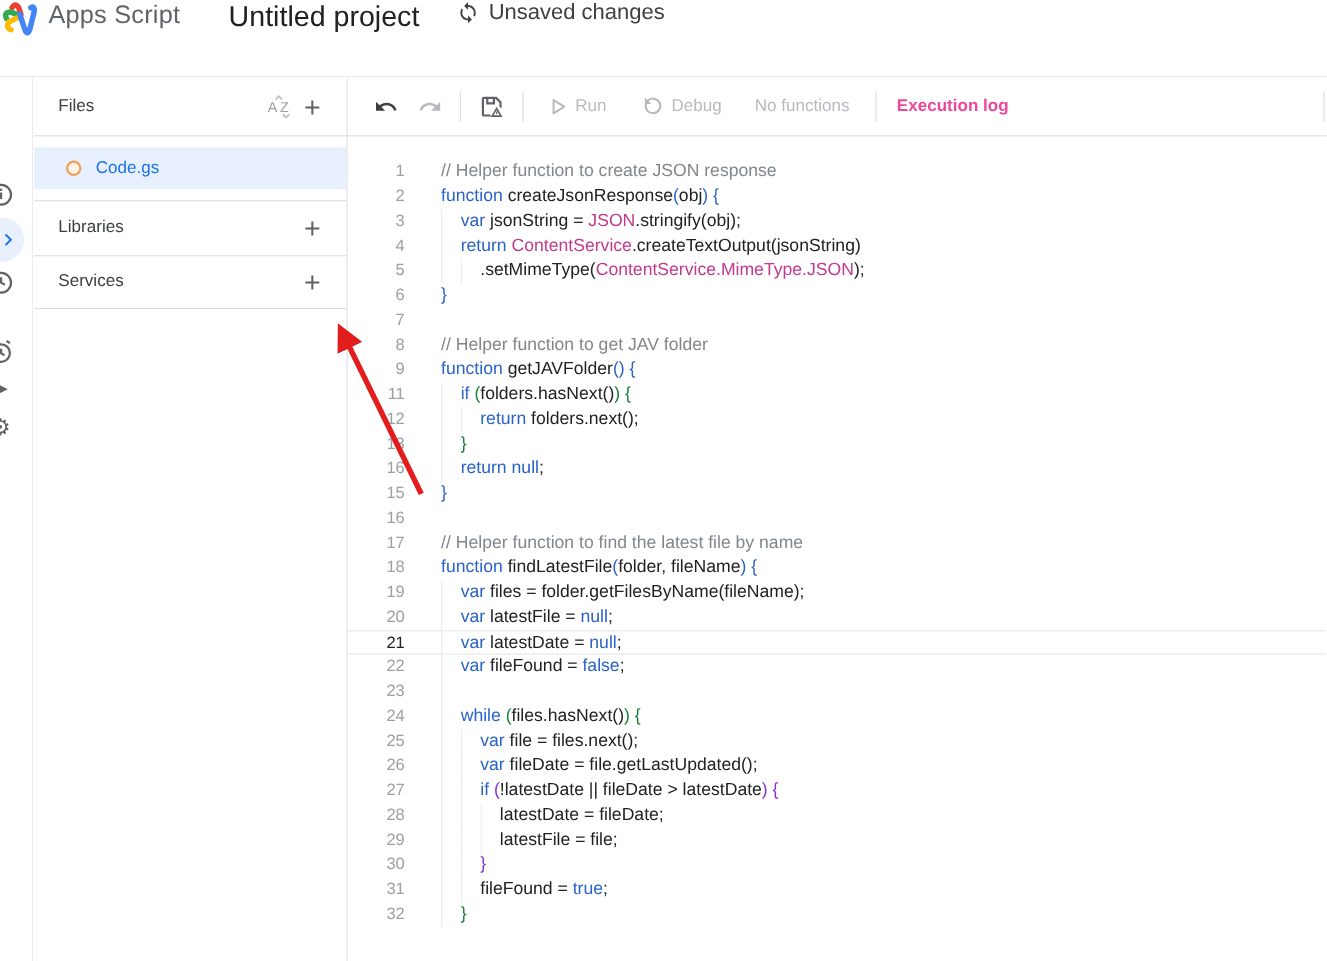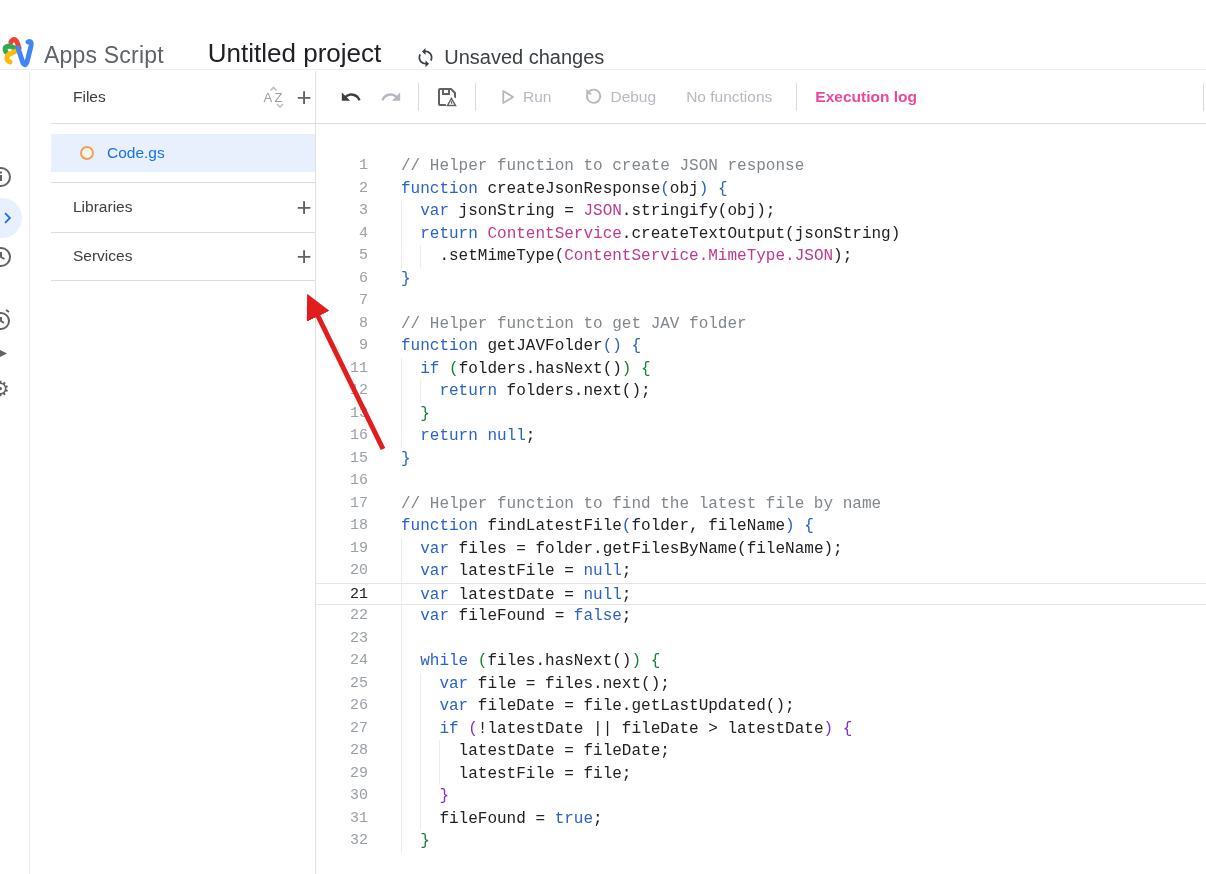--- a/index.html
+++ b/index.html
@@ -3,38 +3,38 @@
 <meta charset="utf-8">
 <style>
   * { box-sizing: border-box; margin: 0; padding: 0; }
   html,body { width:1206px; height:874px; overflow:hidden; background:#fff;
               font-family:"Liberation Sans", sans-serif; color:#202124; }
   body { position:relative; }
 
   
   .topbar { position:absolute; top:0; left:0; width:1206px; height:70px;
             background:#fff; border-bottom:1px solid #ececec;
-            display:flex; align-items:flex-end; padding-left:2px; }
+            display:flex; align-items:flex-start; padding-left:2px; }
   .logo { width:34px; height:34px; flex:0 0 auto; }
   .brand { font-size:23px; color:#5f6368; margin-left:8px; letter-spacing:.2px; }
   .proj-title { font-size:26px; color:#202124; margin-left:44px; }
   .status-group { display:flex; align-items:center; margin-left:34px; }
   .status-group svg { width:21px; height:21px; }
   .status-text { font-size:20px; color:#3c4043; margin-left:8px; }
 
   
   .rail { position:absolute; top:71px; left:0; width:30px; bottom:0;
           background:#fff; border-right:1px solid #ececec; overflow:hidden; }
   .rail-item { position:absolute; }
   .rail-pill { width:40px; height:40px; border-radius:50%; background:#e8f0fe;
                display:flex; align-items:center; justify-content:center; }
   .glyph { color:#5f6368; font-size:16px; line-height:1; }
 
   
-  .files-panel { position:absolute; top:71px; left:31px; width:284px; bottom:0; background:#fff;margin-left:20px; }
+  .files-panel { position:absolute; top:71px; left:31px; width:284px; bottom:0; background:#fff; }
   .panel-header { height:53px; border-bottom:1px solid #dadce0;
                   display:flex; align-items:center; padding:0 16px 0 22px; }
   .panel-header .title { font-size:15.5px; color:#3c4043; }
   .panel-header .spacer { flex:1; }
   .icon-btn { border:none; background:none; cursor:pointer; display:flex;
               align-items:center; justify-content:center; width:30px; height:30px; }
   .plus { font-size:26px; font-weight:300; color:#5f6368; line-height:26px; }
   .file-list { padding:10px 0; }
   .file-row { height:38px; display:flex; align-items:center; padding-left:29px;
               background:#e8f0fe; cursor:pointer; }
@@ -55,22 +55,22 @@
   .tb-btn { border:none; background:none; cursor:pointer; display:flex;
             align-items:center; padding:4px; }
   .tb-div { width:1px; height:28px; background:#dadce0; margin:0 12px; flex:0 0 auto; }
   .tb-label { font-size:15.5px; }
   .disabled-tx { color:#b6bac0; }
   .exec-log { color:#ec4899; font-weight:700; }
   .mlauto { margin-left:auto; margin-right:2px; }
 
   
   .code-area { position:absolute; top:54px; left:0; right:0; bottom:0;
-               overflow:hidden; padding-top:30px;
-               font-family:Liberation Mono, monospace; font-size:16px; }
+               overflow:hidden; padding-top:20px;
+               font-family:Liberation Sans, sans-serif; font-size:16px; }
   .code-line { height:22.5px; line-height:22.5px; white-space:pre; }
   .code-line.current { border-top:1px solid #e5e5e5; border-bottom:1px solid #e5e5e5; }
   .ln { display:inline-block; width:52px; text-align:right; color:#9aa0a6;
         font-size:15px; vertical-align:top; }
   .code-line.current .ln { color:#202124; }
   .ln-gap { display:inline-block; width:33px; }
   .guide { display:inline-block; width:2ch; height:22.5px;
            border-left:1px solid #ececec; vertical-align:top; }
   .tok-kw  { color:#2a63c6; }
   .tok-cls { color:#c0398d; }

